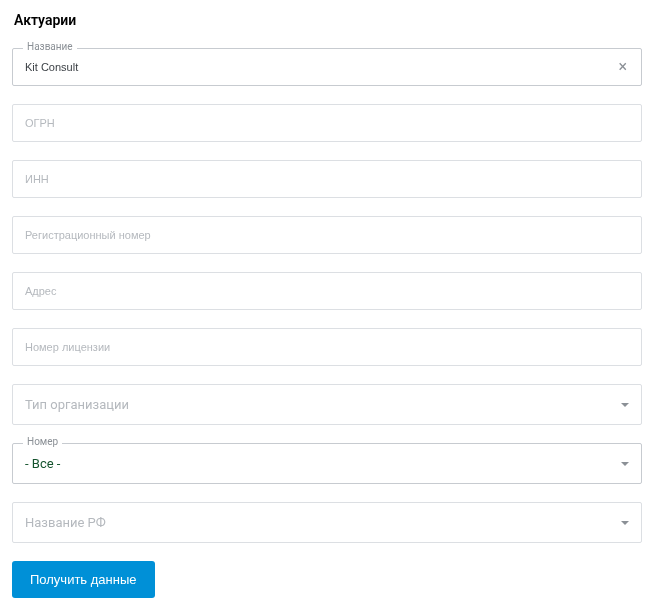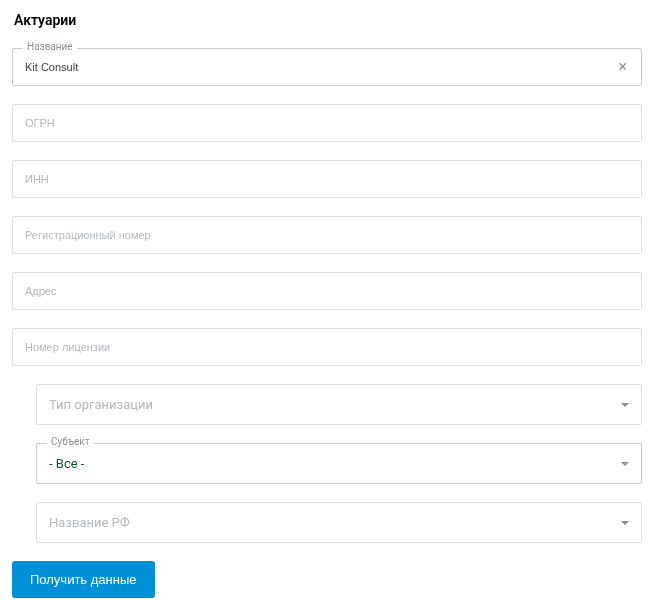--- a/index.html
+++ b/index.html
@@ -54,21 +54,21 @@
       position: absolute;
       right: 10px;
       top: 50%;
       transform: translateY(-50%);
       color: #8b9096;
       font-size: 16px;
       cursor: pointer;
       line-height: 1;
       padding: 2px 4px;
     }
-    .select-field { cursor: pointer; margin-left: 24px; }
+    .select-field { cursor: pointer; }
     .select-caret {
       position: absolute;
       right: 12px;
       top: 50%;
       transform: translateY(-50%);
       width: 0; height: 0;
       border-left: 4px solid transparent;
       border-right: 4px solid transparent;
       border-top: 4px solid #8b9096;
     }
@@ -124,21 +124,21 @@
 <div class="field">
   <input class="field-input" type="text" placeholder="Номер лицензии" style="">
 </div>
 
 <div class="field select-field">
   <div class="select-text">Тип организации</div>
   <div class="select-caret"></div>
 </div>
 
 <div class="field select-field active">
-  <span class="float-label">Субъект</span>
+  <span class="float-label">Номер</span>
   <div class="select-text has-value">- Все -</div>
   <div class="select-caret"></div>
 </div>
 
 <div class="field select-field">
   <div class="select-text">Название РФ</div>
   <div class="select-caret"></div>
 </div>
 
 <button class="submit-btn">Получить данные</button>

